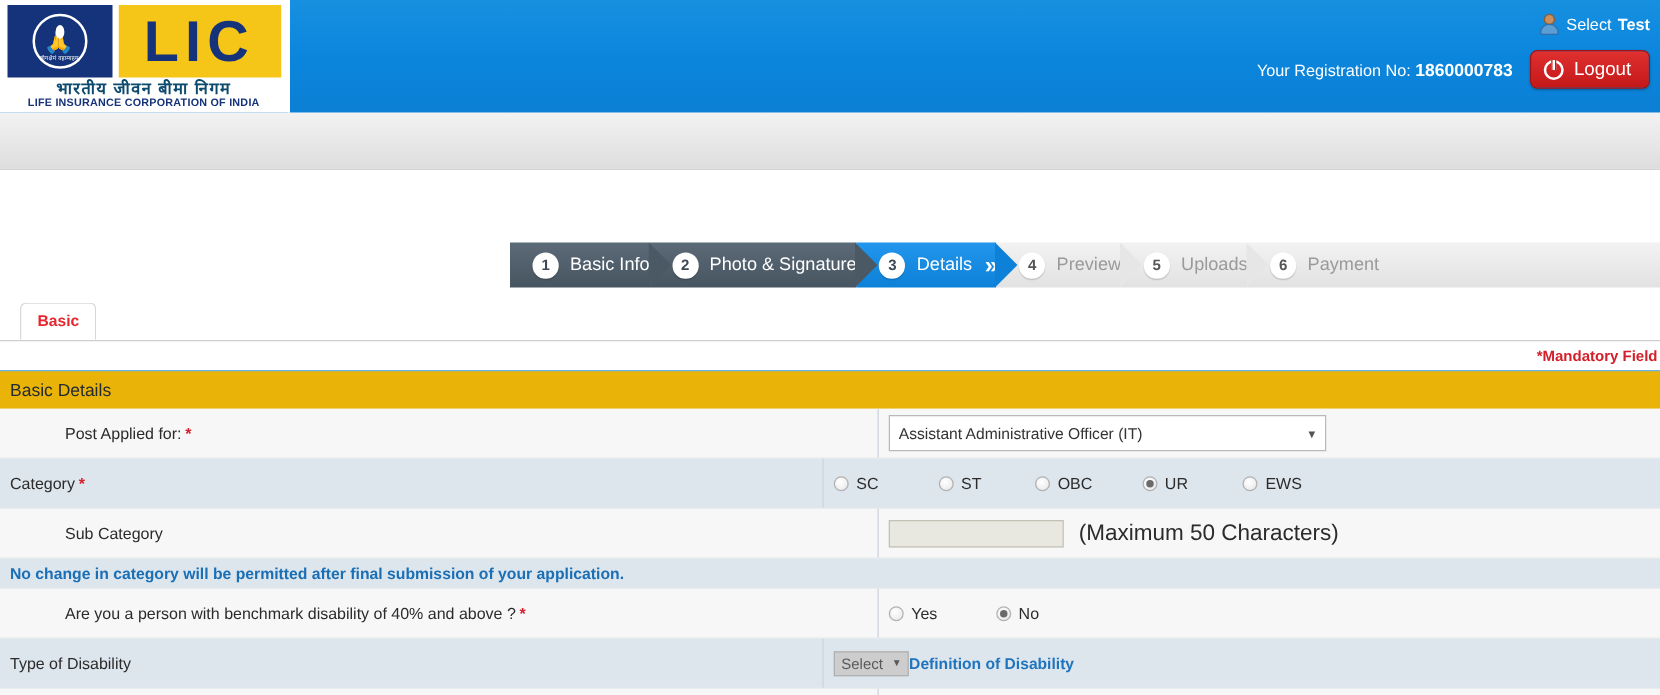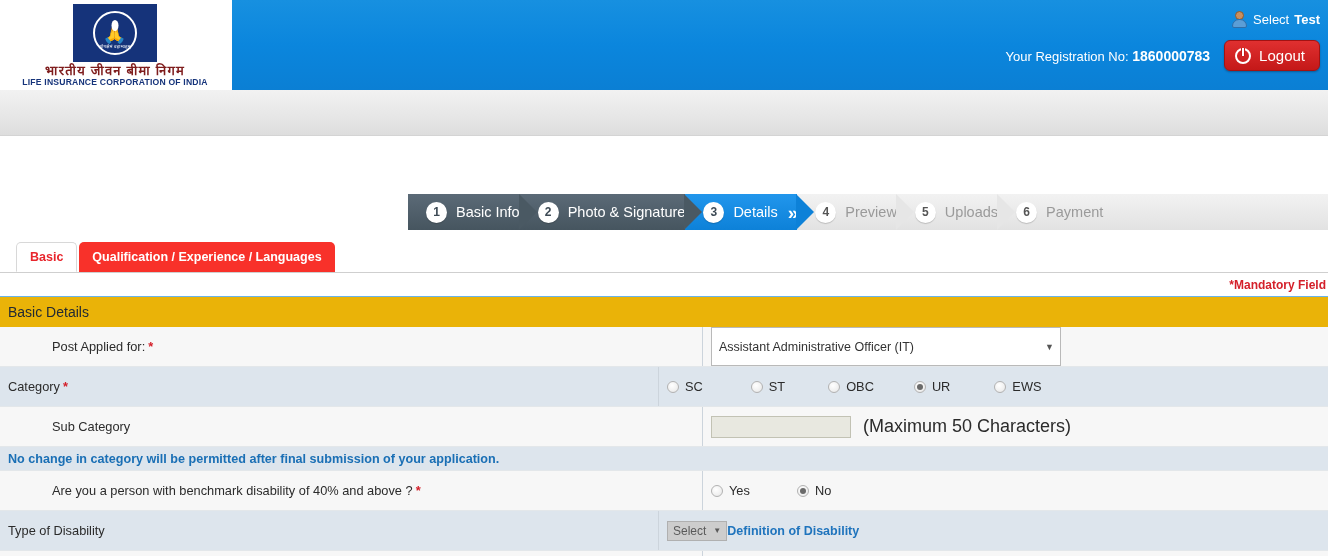--- a/index.html
+++ b/index.html
@@ -53,21 +53,21 @@
   .logo-lic {
     width: 130px; height: 58px;
     background: #f5c518;
     color: #15337a;
     font-size: 46px; font-weight: bold; letter-spacing: 5px;
     display: flex; align-items: center; justify-content: center;
     font-family: "Liberation Sans", sans-serif;
     line-height: 1;
   }
   .logo-hindi {
-    font-size: 13px; color: #7f1d1d; font-weight: bold;
+    font-size: 13px; color: #0c4a6e; font-weight: bold;
     letter-spacing: 1.2px; margin-top: 1px; line-height: 1.1;
   }
   .logo-eng {
     font-size: 8.6px; color: #15337a; font-weight: bold;
     letter-spacing: .2px; line-height: 1.1;
   }
 
   .welcome-row {
     position: absolute; right: 8px; top: 11px;
     display: flex; align-items: center; gap: 5px;
@@ -222,21 +222,21 @@
     display: flex; align-items: center;
   }
   .fvalue {
     flex: 1 1 auto; padding: 0 8px;
     display: flex; align-items: center;
     align-self: stretch;
   }
   .star { color: #d4202a; font-weight: bold; margin-left: 3px; }
 
   .selbox {
-    width: 350px; height: 39px;
+    width: 350px; height: 29px;
     border: 1px solid #b9b9b9; background: #ffffff;
     font-size: 12.5px; color: #333333;
     display: flex; align-items: center; justify-content: space-between;
     padding: 0 6px 0 7px; cursor: pointer;
   }
   .selbox .caret { font-size: 9px; color: #555555; }
 
   .radiogroup { display: flex; align-items: center; }
   .radio-item { display: flex; align-items: center; cursor: pointer; }
   .rdot {
@@ -287,20 +287,21 @@
 
   <div class="logo-box">
     <div class="logo-row">
       <div class="logo-emblem">
         <div class="emblem-circle">
           <div class="emblem-flame"></div>
           <div class="emblem-hands">🙏</div>
           <div class="emblem-motto">योगक्षेमं वहाम्यहम्</div>
         </div>
       </div>
+      <div class="logo-lic">LIC</div>
     </div>
     <div class="logo-hindi">भारतीय जीवन बीमा निगम</div>
     <div class="logo-eng">LIFE INSURANCE CORPORATION OF INDIA</div>
   </div>
 
   <div class="welcome-row">
     <span class="avatar-ico">
       <span class="ahead"></span>
         <span class="abody"></span>
     </span>
@@ -380,23 +381,20 @@
     <span class="wnum">6</span>
     <span class="wlabel">Payment</span>
   </div>
 </div>
 
 <div class="tabzone">
   <div class="tabs">
     <div class="tab active">
       <span>Basic</span>
     </div>
-    <div class="tab red">
-      <span>Qualification / Experience / Languages</span>
-    </div>
   </div>
 </div>
 <div class="tabrule"></div>
 
 <div class="mandatory">*Mandatory Field</div>
 
 <div class="sectionhdr">Basic Details</div>
 
 <div class="frow odd">
   <div class="flabel">

